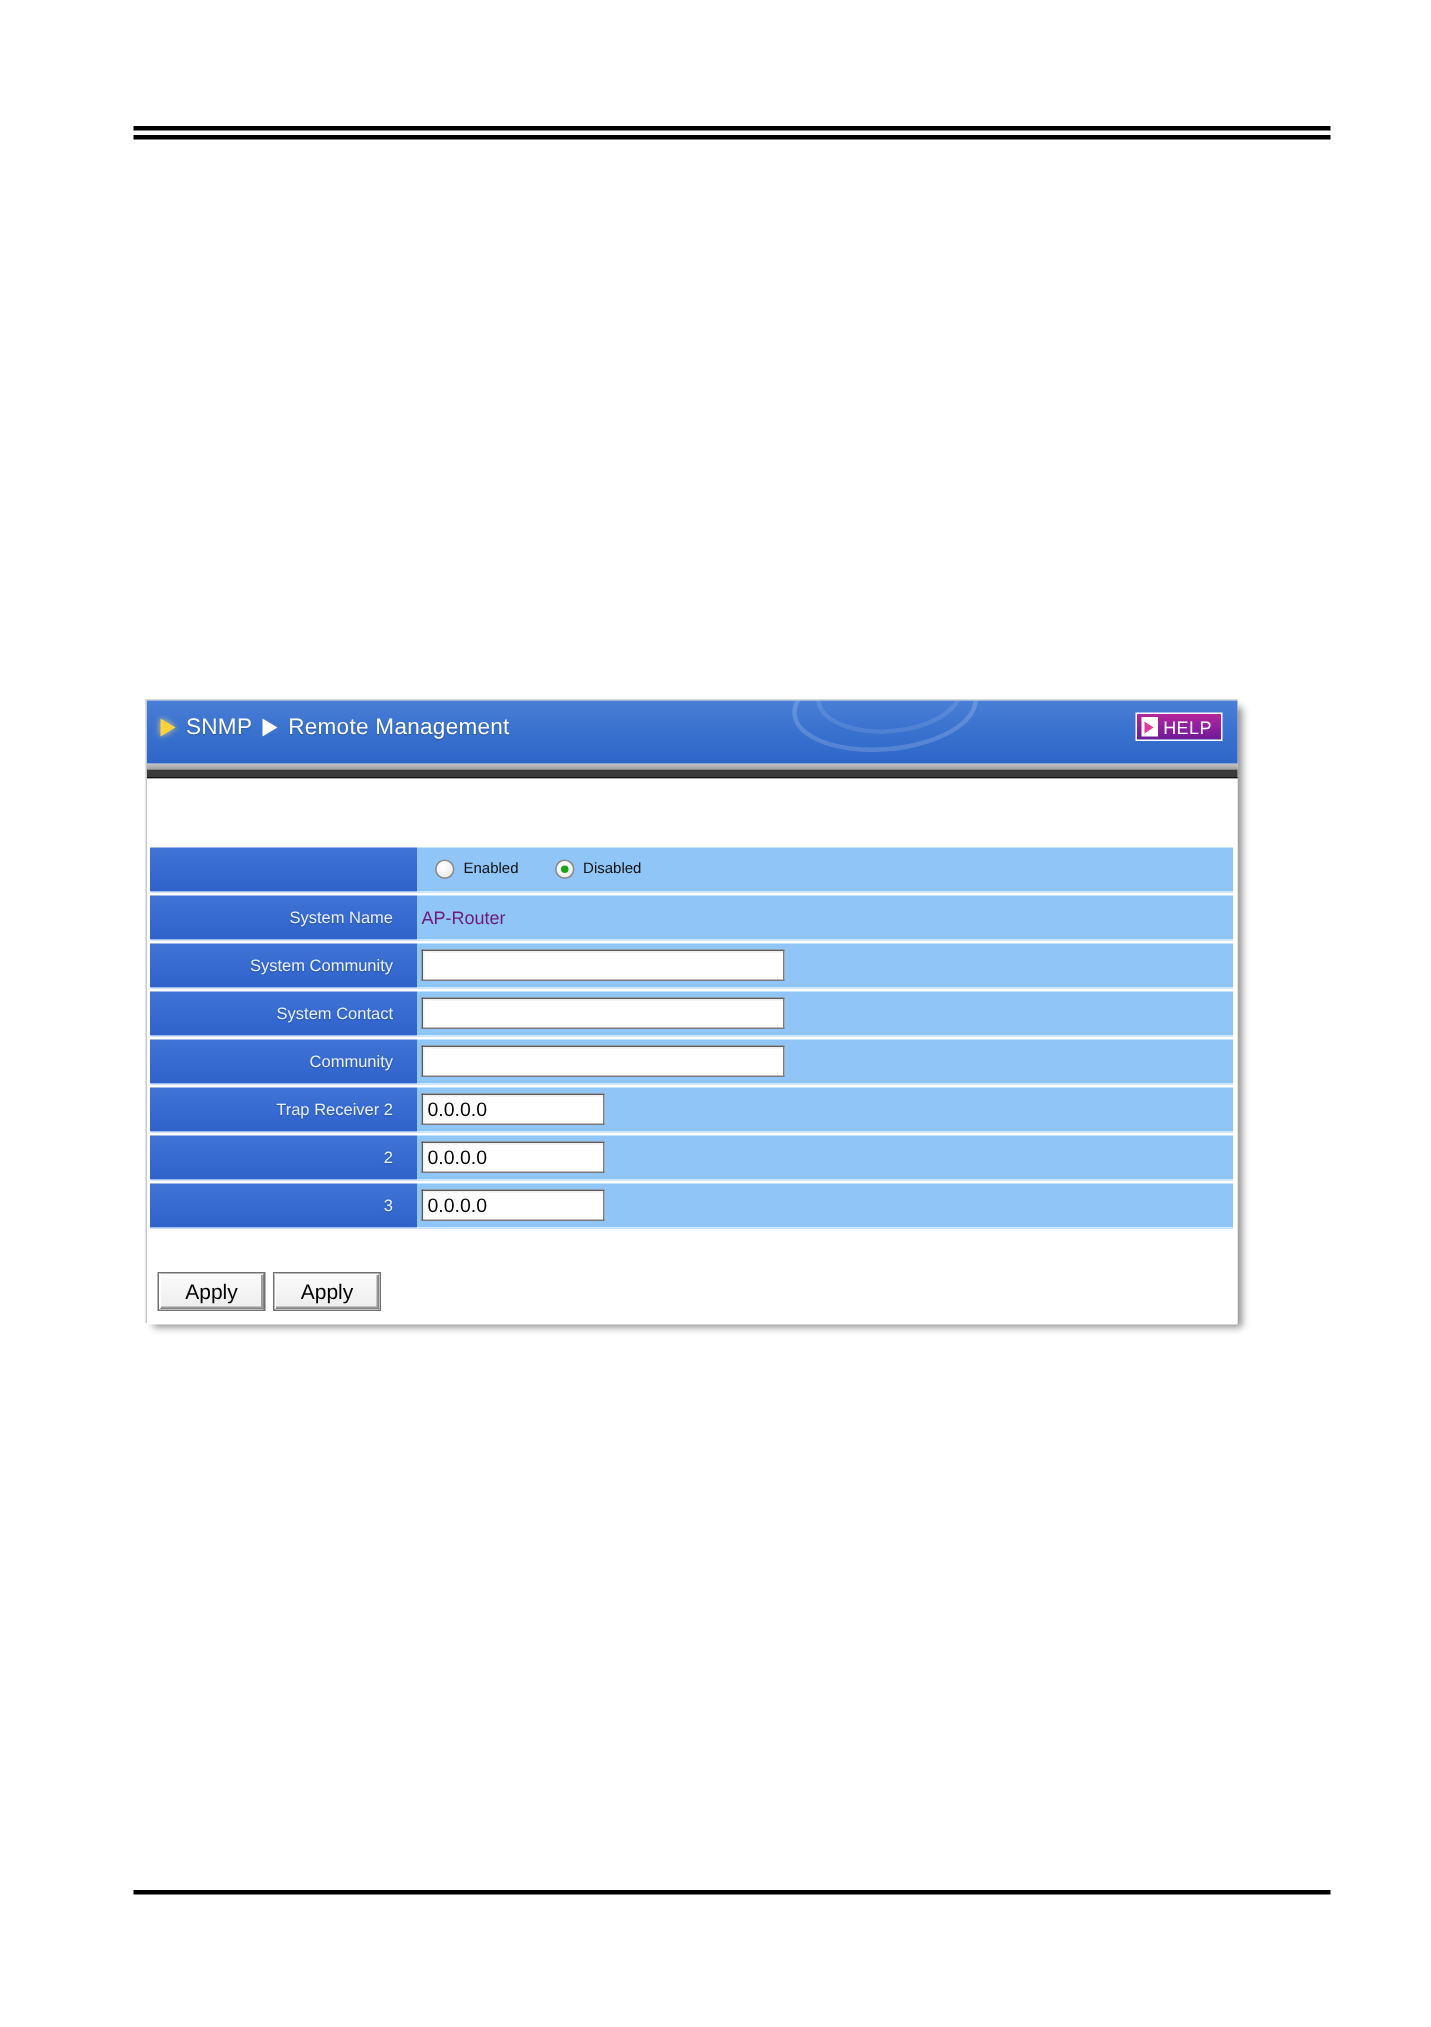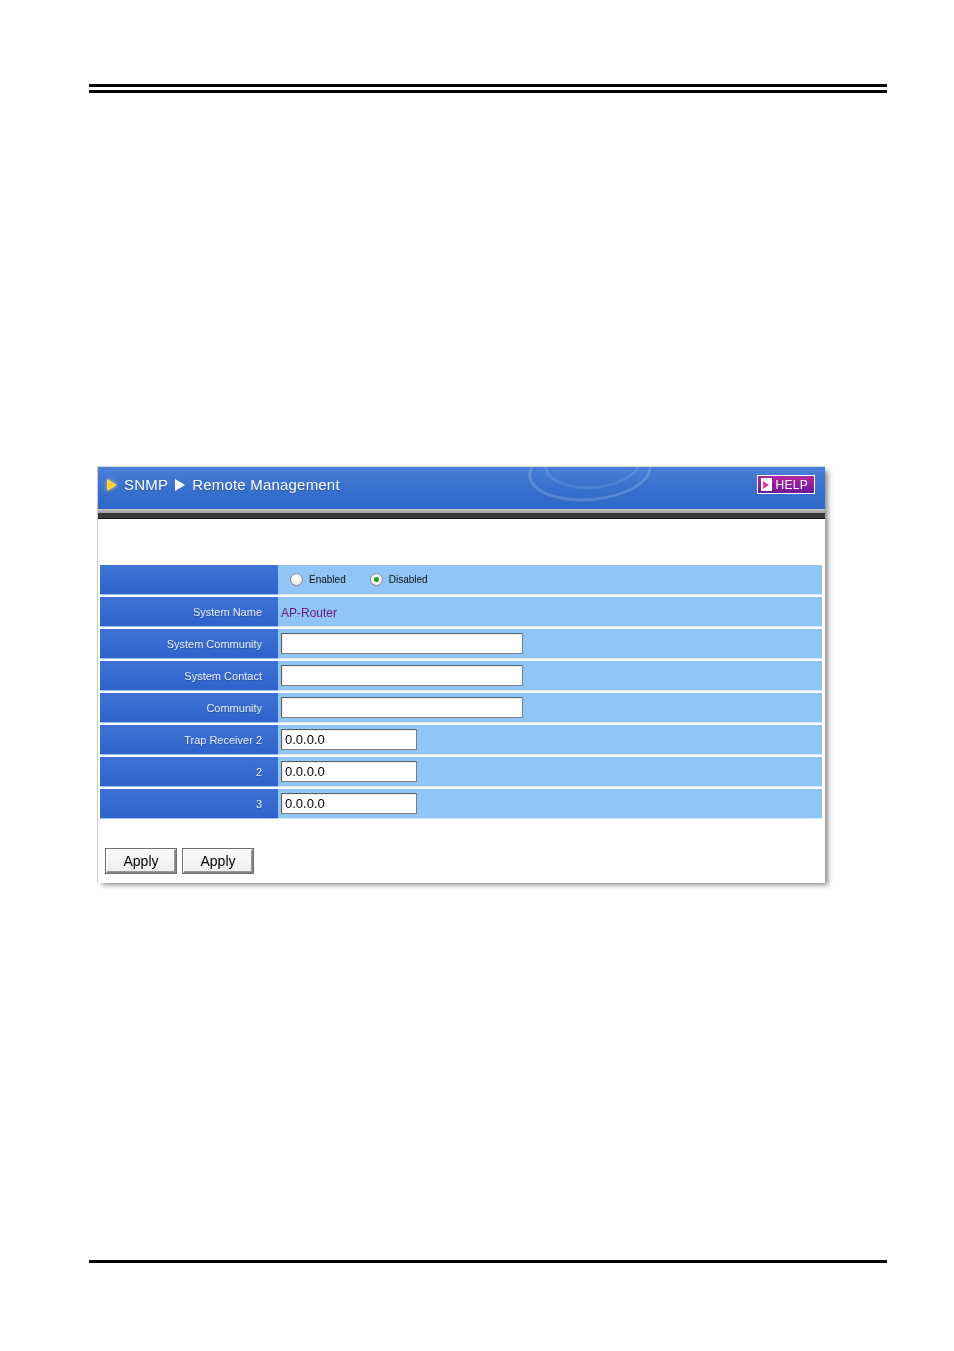--- a/index.html
+++ b/index.html
@@ -202,21 +202,21 @@
     background: #ffffff;
     font-family: "Liberation Sans", sans-serif;
     font-size: 13px;
     color: #000;
     padding: 0 3px;
     box-sizing: border-box;
     outline: none;
     box-shadow: inset 1px 1px 0 #efefef;
   }
   input.wide { width: 242px; }
-  input.narrow { width: 136px; }
+  input.narrow { width: 122px; }
 
   
   .radio-row {
     display: flex;
     align-items: center;
     gap: 6px;
     padding-left: 9px;
     font-size: 10px;
     color: #101010;
   }

